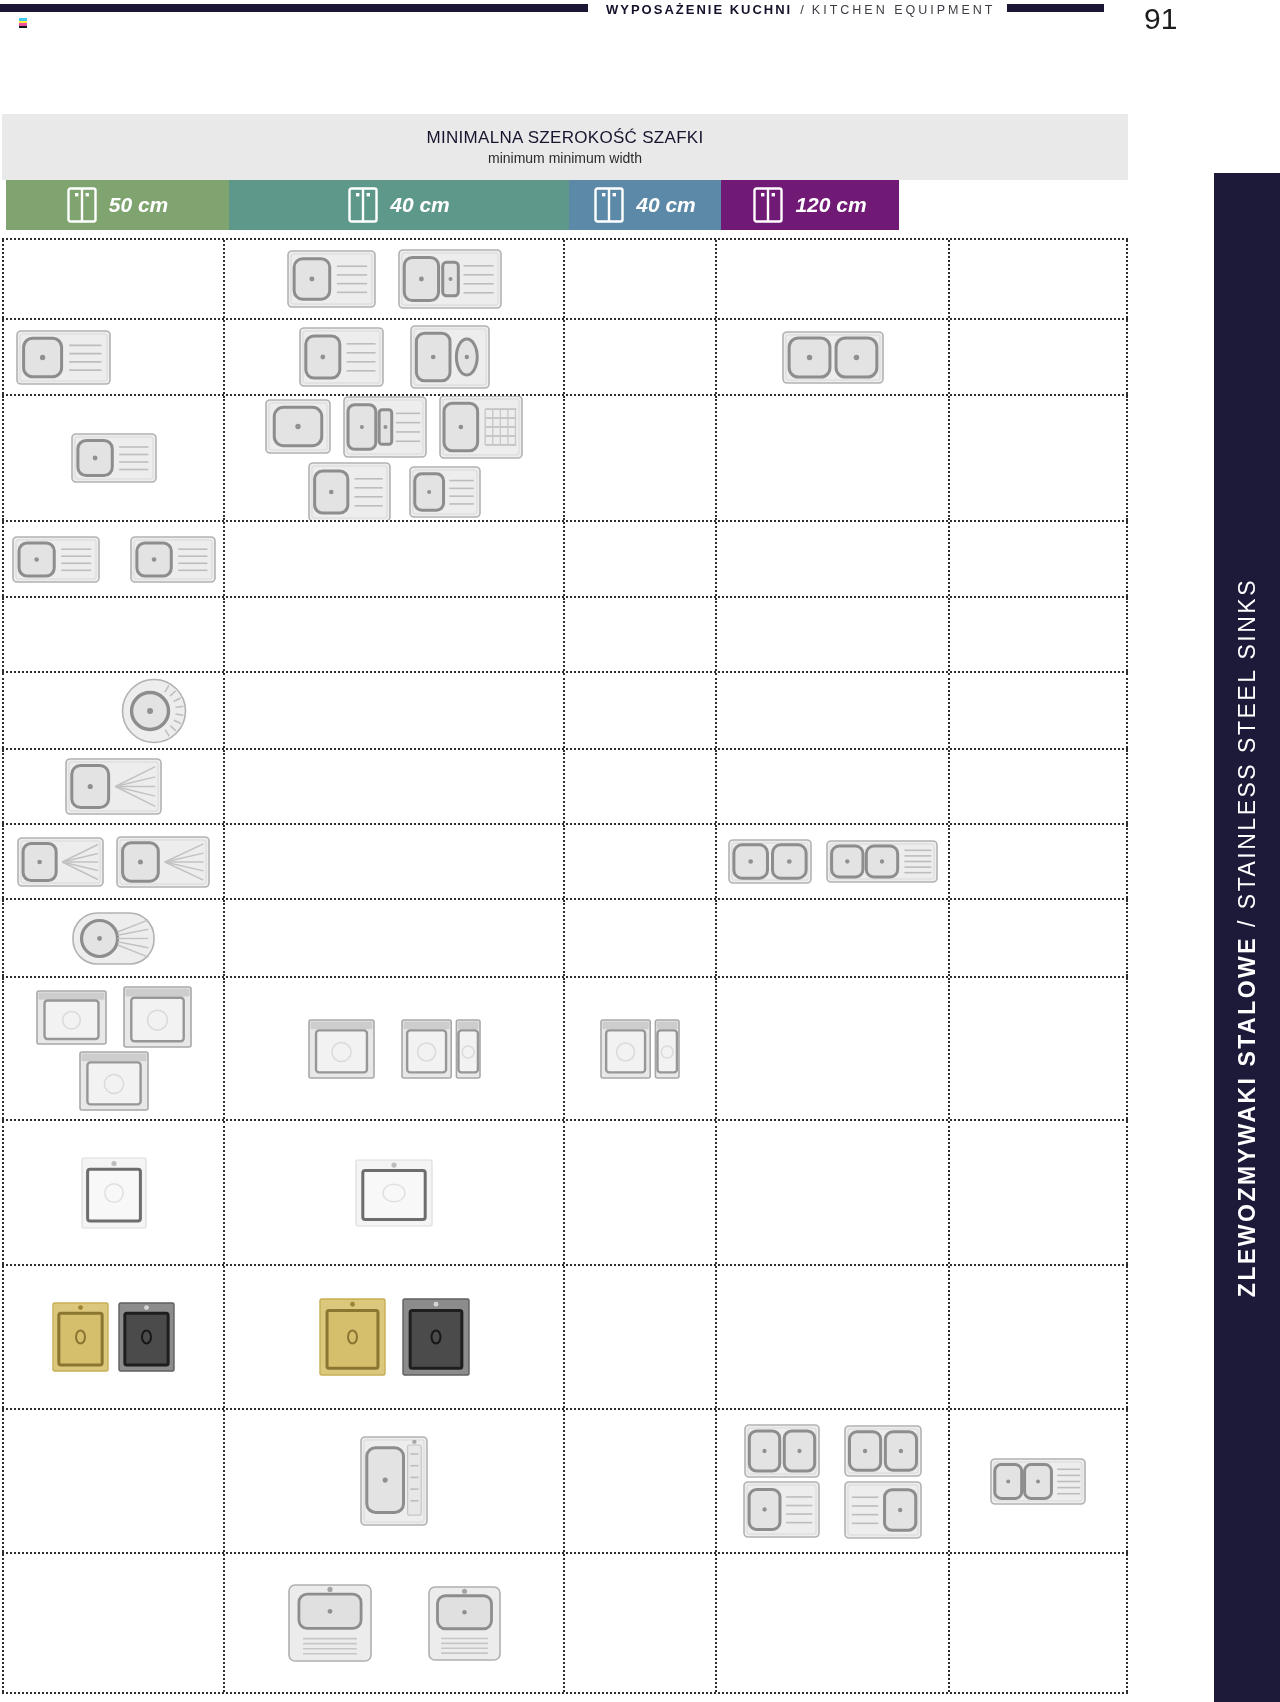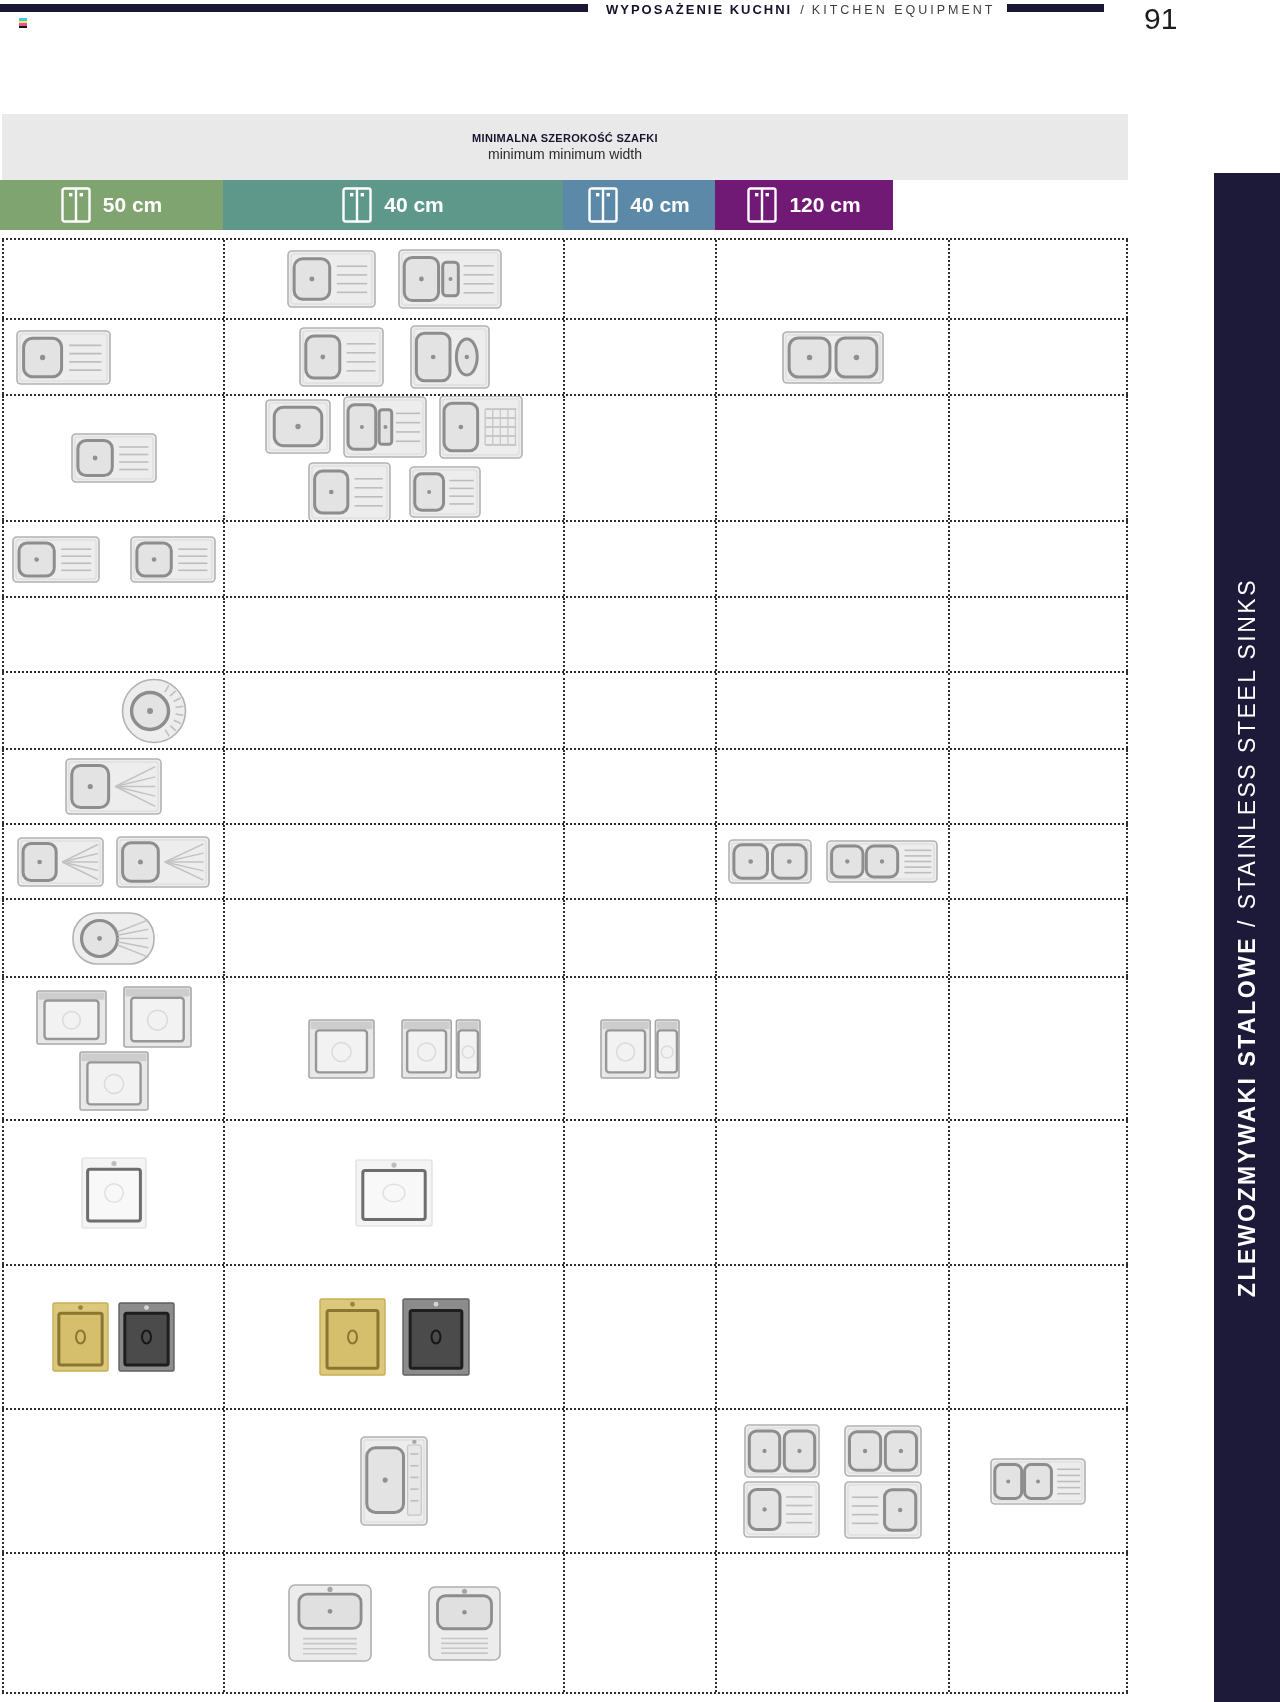--- a/index.html
+++ b/index.html
@@ -14,25 +14,25 @@
   .ht-bold{font-size:13px;font-weight:bold;letter-spacing:2px;color:#14122b;white-space:nowrap;}
   .ht-sep{font-size:13px;color:#3c3c44;}
   .ht-light{font-size:12.5px;letter-spacing:3px;color:#3c3c44;white-space:nowrap;}
   .pagenum{position:absolute;left:1144px;top:2px;font-size:30px;color:#1c1c1c;}
   .regmark{position:absolute;left:19px;top:18px;width:8px;}
   .regmark div{height:2.5px;width:8px;}
 
   
   .band-title{position:absolute;left:2px;top:114px;width:1126px;height:66px;background:#e9e9ea;
               display:flex;flex-direction:column;align-items:center;justify-content:center;}
-  .bt-main{font-size:11px;font-weight:bold;color:#17152e;letter-spacing:.3px;}
+  .bt-main{font-size:17px;font-weight:normal;color:#17152e;letter-spacing:.3px;}
   .bt-sub{font-size:14px;color:#2b2b2b;margin-top:2px;}
 
   
-  .thead{position:absolute;left:0;top:180px;height:50px;display:flex;}
+  .thead{position:absolute;left:6px;top:180px;height:50px;display:flex;font-style:italic;}
   .th{display:flex;align-items:center;justify-content:center;gap:12px;color:#fff;
       font-weight:bold;font-size:21px;box-sizing:border-box;}
 
   
   .tbody{position:absolute;left:2px;top:238px;width:1126px;border-top:2px dotted #2e2e2e;}
   .row{display:flex;border-bottom:2px dotted #2e2e2e;box-sizing:border-box;}
   .cell{box-sizing:border-box;border-right:2px dotted #2e2e2e;display:flex;flex-direction:column;
         align-items:center;justify-content:center;overflow:hidden;}
   .cell:first-child{border-left:2px dotted #2e2e2e;}
   .line{display:flex;align-items:center;justify-content:center;}

